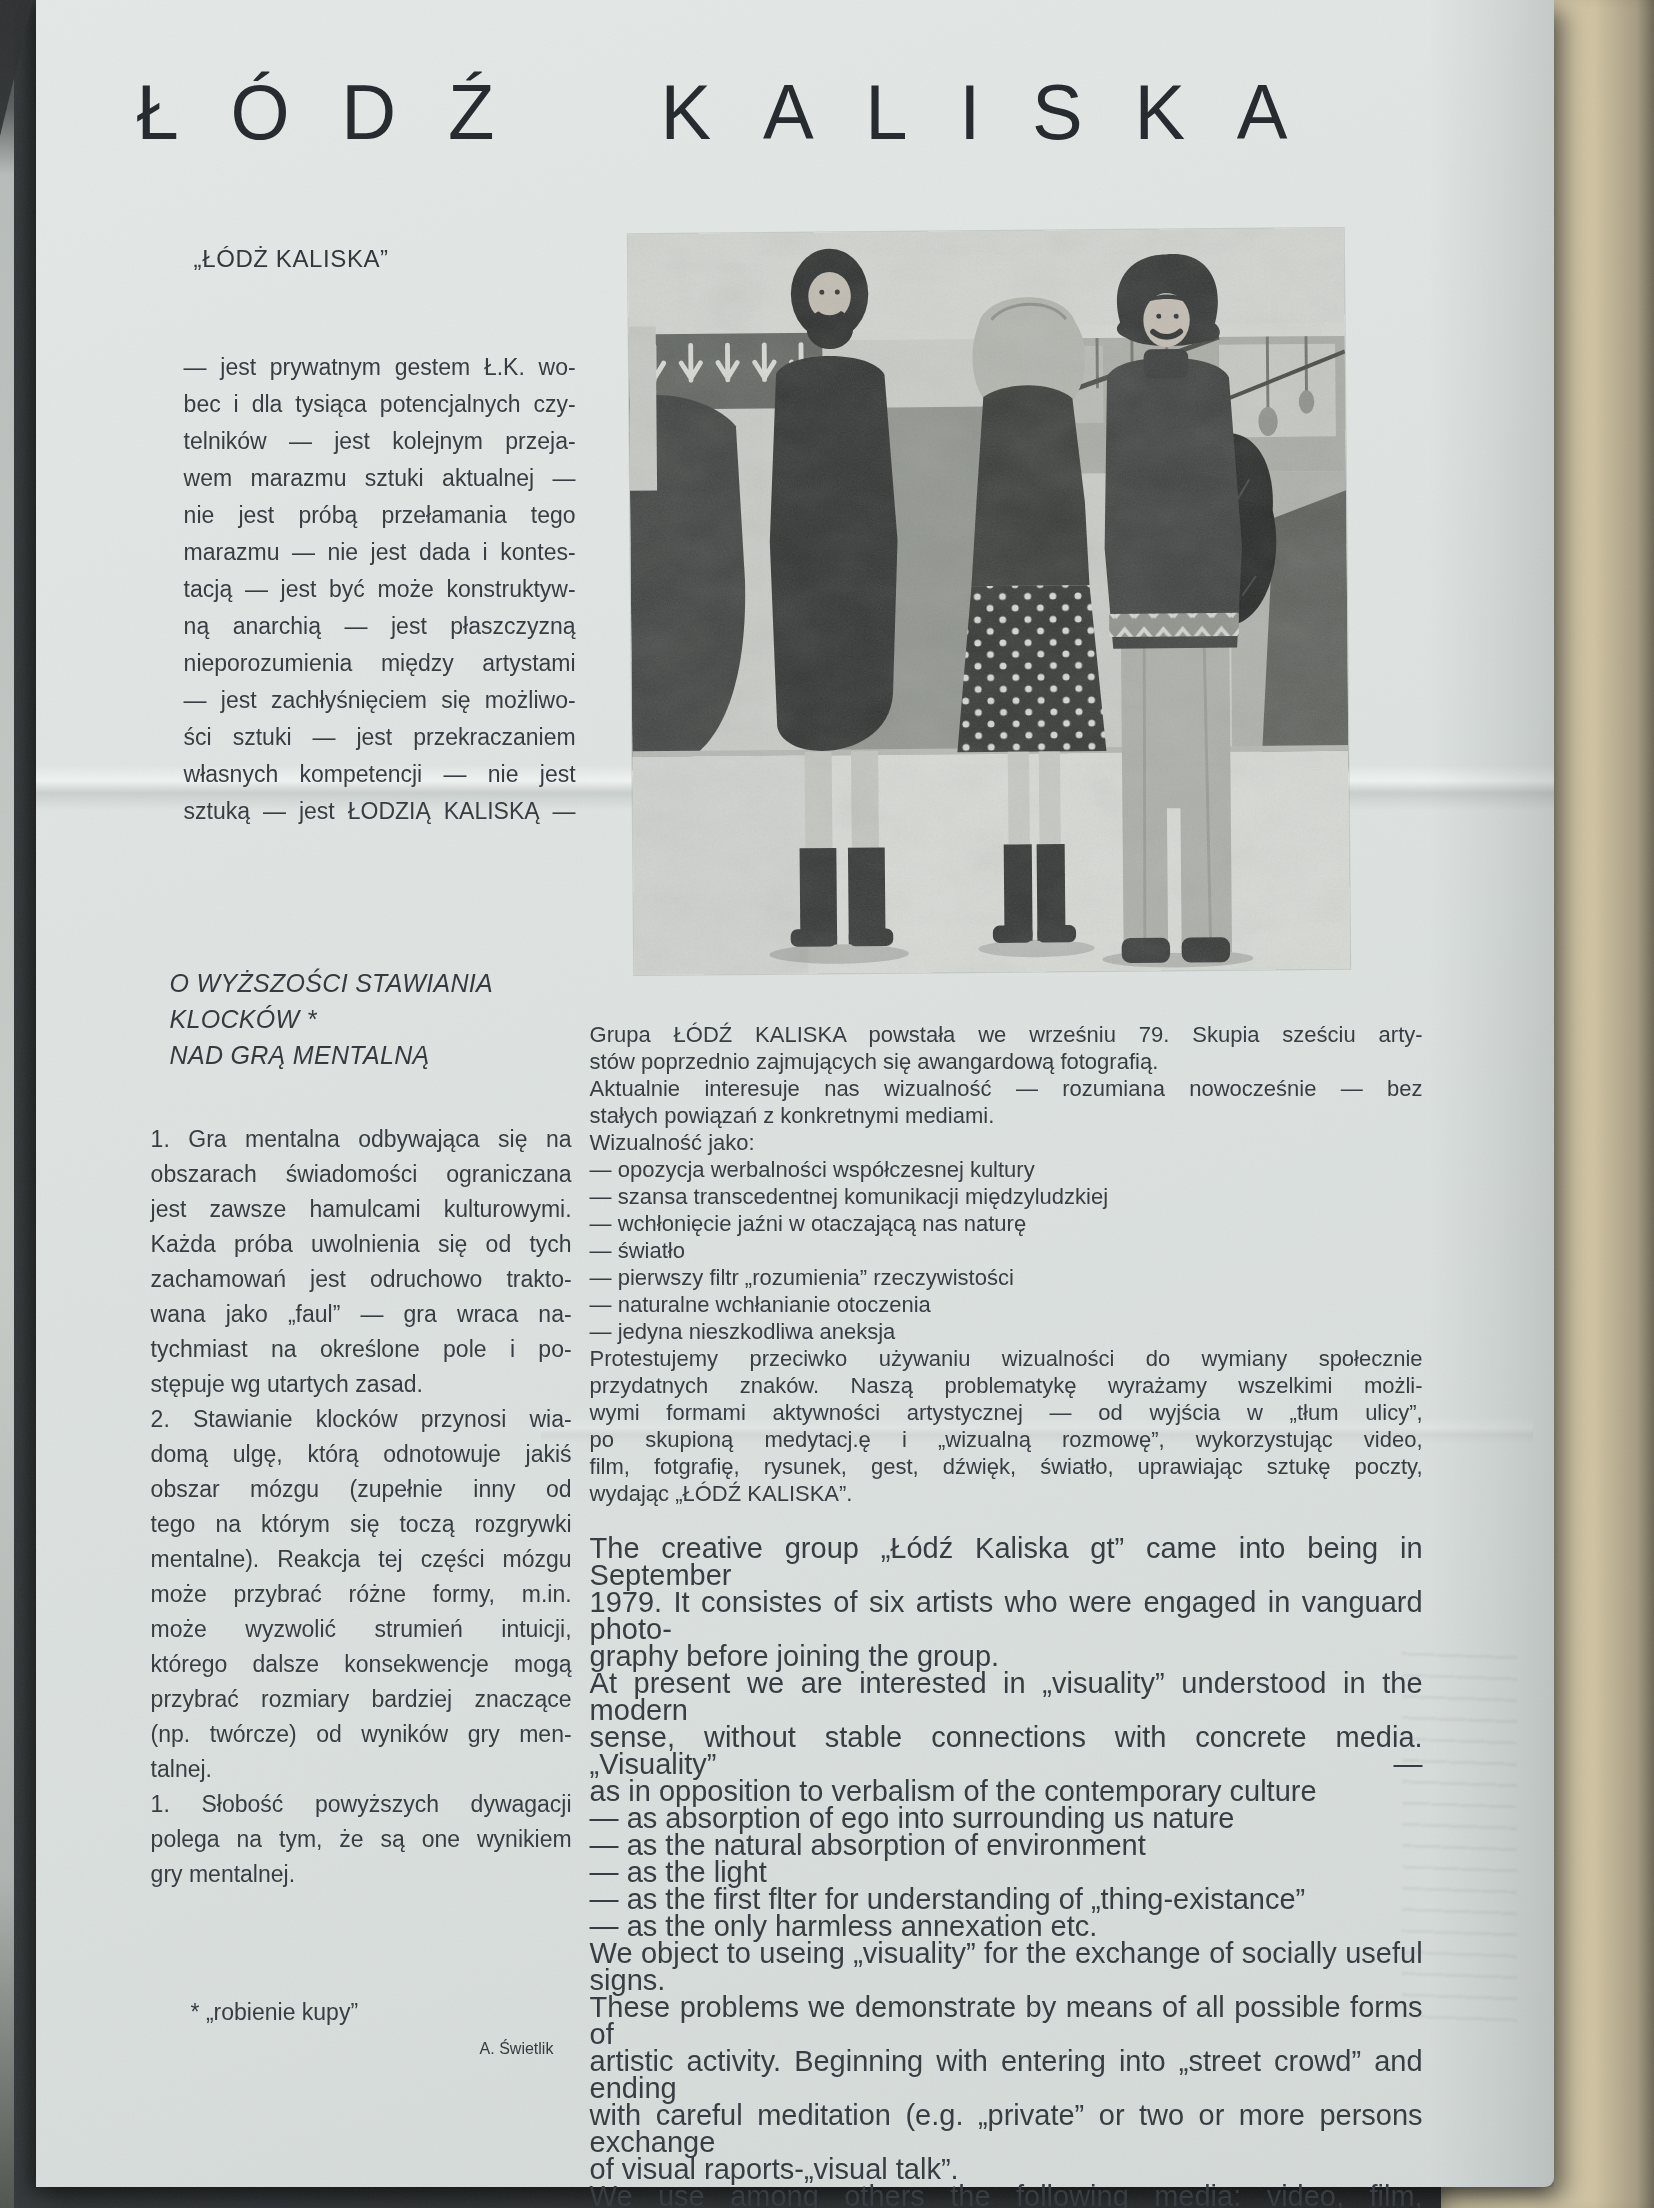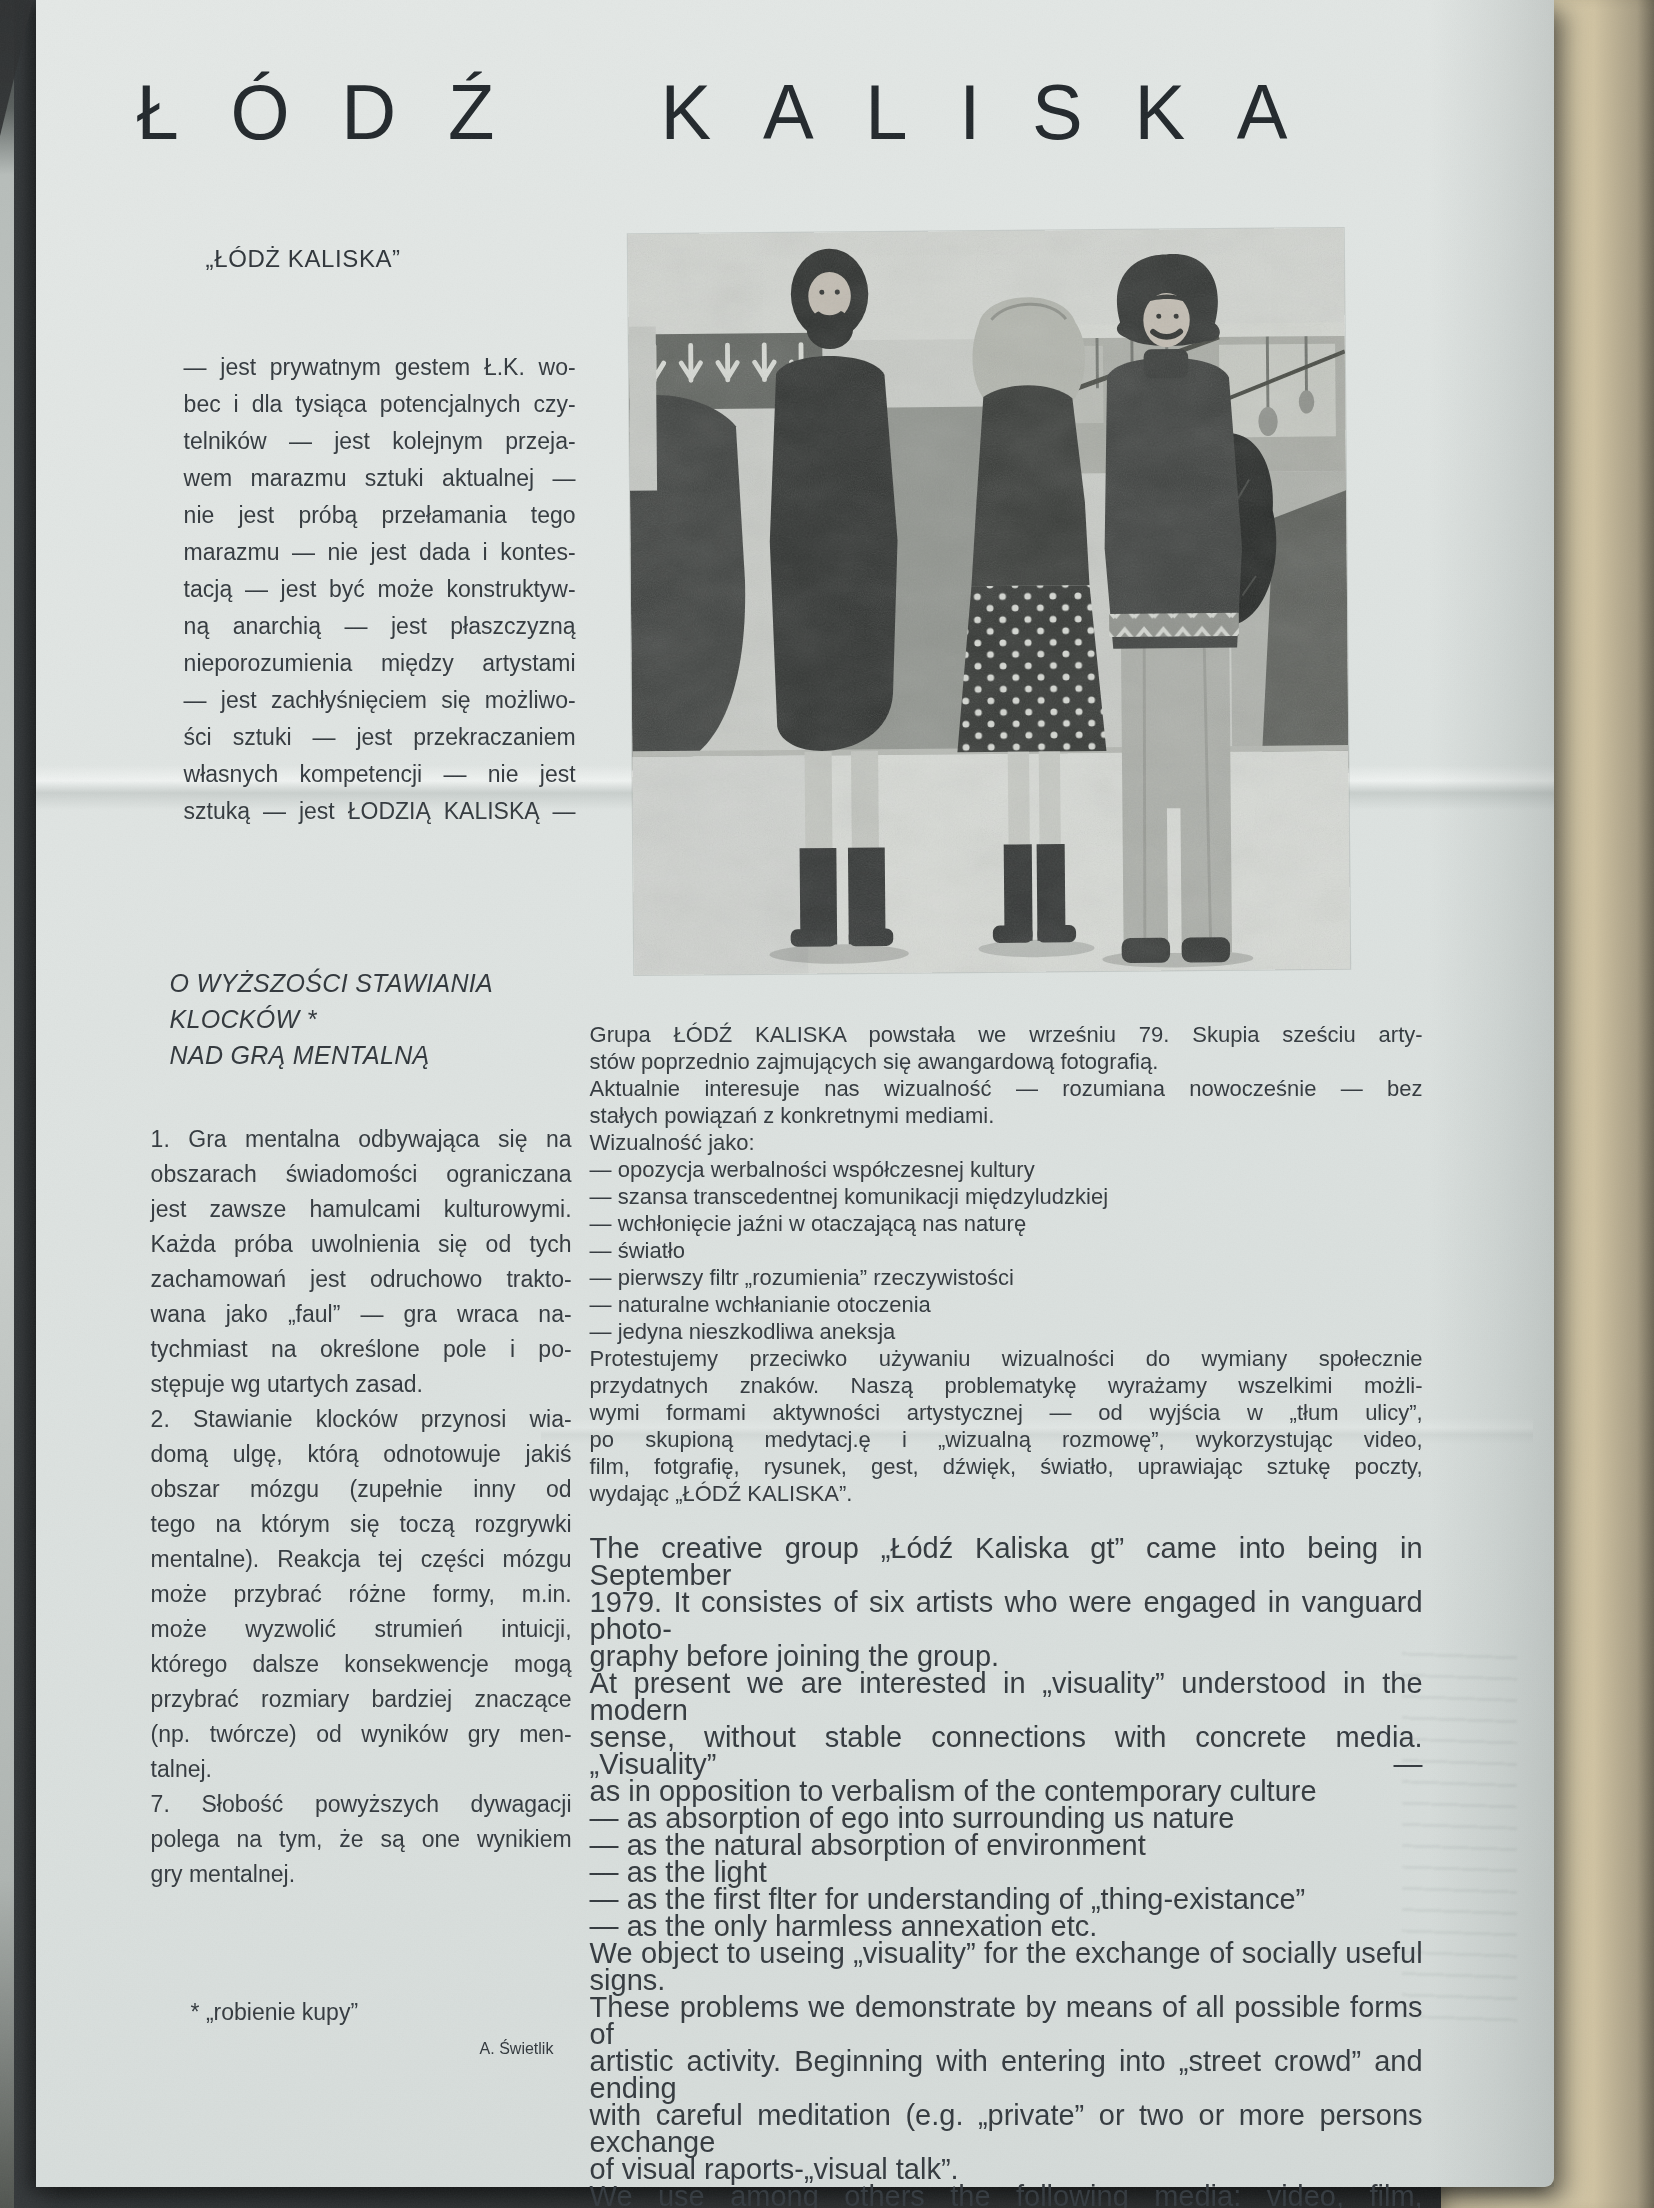--- a/index.html
+++ b/index.html
@@ -50,21 +50,21 @@
     filter:blur(1.2px);opacity:.5;
   }
   
   .title{
     position:absolute;left:101px;top:74px;margin:0;z-index:3;
     font-size:76px;font-weight:400;color:#22282c;white-space:nowrap;
     letter-spacing:.68em;word-spacing:.55em;line-height:1;transform:scaleY(1.02);
   }
   
   .subtitle{
-    position:absolute;left:170px;top:245px;z-index:3;
+    position:absolute;left:158px;top:245px;z-index:3;
     font-size:24px;color:#2f353a;letter-spacing:0.6px;
   }
   .textblock{position:absolute;z-index:3;color:#343a3f;}
   .intro{left:148px;top:349px;width:392px;font-size:23px;line-height:37px;}
   .essay-heading{
     left:134px;top:965px;width:408px;font-style:italic;
     font-size:25px;line-height:36px;color:#31373c;letter-spacing:0.3px;
   }
   .essay{left:115px;top:1122px;width:421px;font-size:23px;line-height:35px;}
   .footnote{
@@ -137,21 +137,21 @@
         <div class="ln j">domą ulgę, którą odnotowuje jakiś</div>
         <div class="ln j">obszar mózgu (zupełnie inny od</div>
         <div class="ln j">tego na którym się toczą rozgrywki</div>
         <div class="ln j">mentalne). Reakcja tej części mózgu</div>
         <div class="ln j">może przybrać różne formy, m.in.</div>
         <div class="ln j">może wyzwolić strumień intuicji,</div>
         <div class="ln j">którego dalsze konsekwencje mogą</div>
         <div class="ln j">przybrać rozmiary bardziej znaczące</div>
         <div class="ln j">(np. twórcze) od wyników gry men-</div>
         <div class="ln">talnej.</div>
-        <div class="ln j">7. Słobość powyższych dywagacji</div>
+        <div class="ln j">1. Słobość powyższych dywagacji</div>
         <div class="ln j">polega na tym, że są one wynikiem</div>
         <div class="ln">gry mentalnej.</div>
       </div>
     <div class="footnote">* „robienie kupy”</div>
     <div class="signature">A. Świetlik</div>
 
     <div class="photo">
       <svg viewBox="0 0 740 768" preserveAspectRatio="none">
         <defs>
           <filter id="phg">

